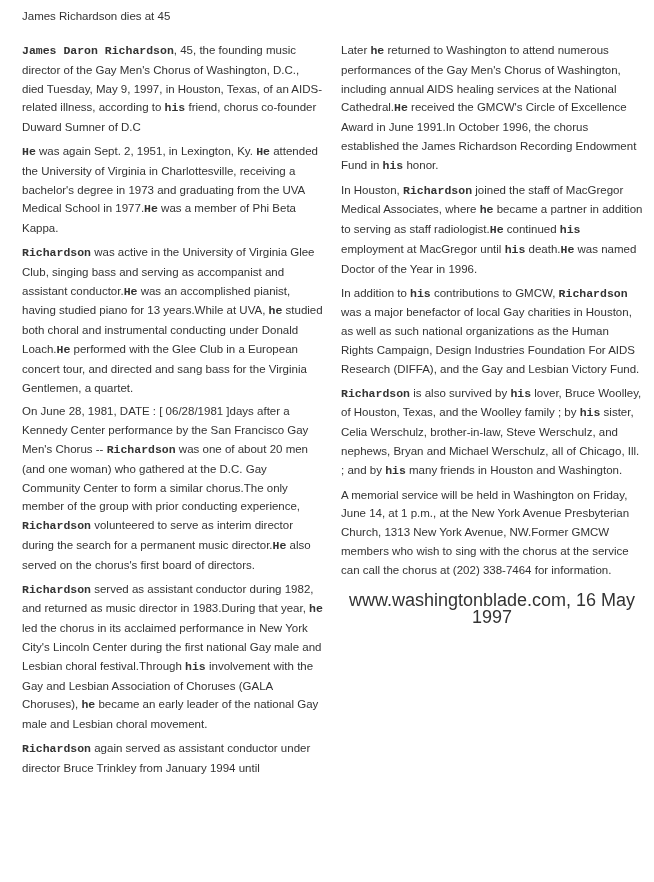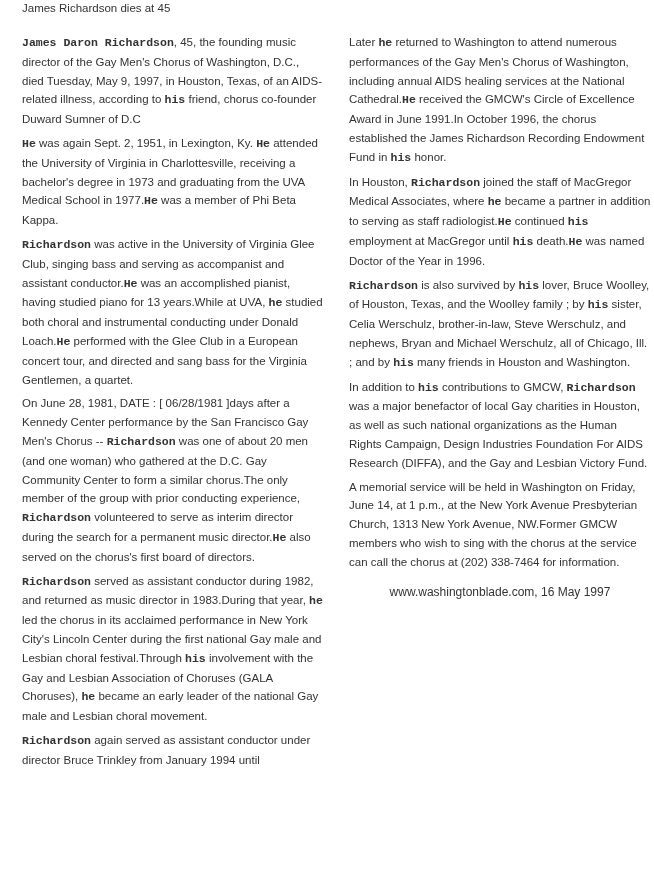--- a/index.html
+++ b/index.html
@@ -8,23 +8,23 @@
     background: #ffffff;
   }
   .page {
     position: relative;
     width: 654px;
     height: 882px;
     box-sizing: border-box;
     background: #ffffff;
     font-family: "Liberation Sans", sans-serif;
     color: #333333;
-    padding: 0 11px 0 22px;
+    padding: 8px 11px 0 22px;
     display: flex;
-    gap: 26px;
+    gap: 18px;
     overflow: hidden;
   }
   .col {
     box-sizing: border-box;
   }
   .col-left {
     width: 301px;
     flex: 0 0 301px;
   }
   .col-right {
@@ -43,21 +43,21 @@
     margin: 0 0 5px 0;
     font-size: 11.5px;
     line-height: 18.8px;
     font-weight: normal;
   }
   p.para b {
     font-weight: bold;
     font-family: Liberation Mono, monospace;
   }
   .attribution {
-    font-size: 12px;
+    font-size: 18px;
     line-height: 17px;
     text-align: center;
     margin-top: 12px;
     color: #333333;
   }
 </style>
 </head>
 <body>
 
 <div class="page">
@@ -69,19 +69,19 @@
         <p class="para"><b>Richardson</b><span> was active in the University of Virginia Glee Club, singing bass and serving as accompanist and assistant conductor.</span><b>He</b><span> was an accomplished pianist, having studied piano for 13 years.While at UVA, </span><b>he</b><span> studied both choral and instrumental conducting under Donald Loach.</span><b>He</b><span> performed with the Glee Club in a European concert tour, and directed and sang bass for the Virginia Gentlemen, a quartet.</span></p>
         <p class="para"><span>On June 28, 1981, DATE : [ 06/28/1981 ]days after a Kennedy Center performance by the San Francisco Gay Men's Chorus -- </span><b>Richardson</b><span> was one of about 20 men (and one woman) who gathered at the D.C. Gay Community Center to form a similar chorus.The only member of the group with prior conducting experience, </span><b>Richardson</b><span> volunteered to serve as interim director during the search for a permanent music director.</span><b>He</b><span> also served on the chorus's first board of directors.</span></p>
         <p class="para"><b>Richardson</b><span> served as assistant conductor during 1982, and returned as music director in 1983.During that year, </span><b>he</b><span> led the chorus in its acclaimed performance in New York City's Lincoln Center during the first national Gay male and Lesbian choral festival.Through </span><b>his</b><span> involvement with the Gay and Lesbian Association of Choruses (GALA Choruses), </span><b>he</b><span> became an early leader of the national Gay male and Lesbian choral movement.</span></p>
         <p class="para"><b>Richardson</b><span> again served as assistant conductor under director Bruce Trinkley from January 1994 until </span></p>
       </div>
   </div>
   <div class="col col-right">
     <div>
         <p class="para"><span>Later </span><b>he</b><span> returned to Washington to attend numerous performances of the Gay Men's Chorus of Washington, including annual AIDS healing services at the National Cathedral.</span><b>He</b><span> received the GMCW's Circle of Excellence Award in June 1991.In October 1996, the chorus established the James Richardson Recording Endowment Fund in </span><b>his</b><span> honor.</span></p>
         <p class="para"><span>In Houston, </span><b>Richardson</b><span> joined the staff of MacGregor Medical Associates, where </span><b>he</b><span> became a partner in addition to serving as staff radiologist.</span><b>He</b><span> continued </span><b>his</b><span> employment at MacGregor until </span><b>his</b><span> death.</span><b>He</b><span> was named Doctor of the Year in 1996.</span></p>
+        <p class="para"><span>In addition to </span><b>his</b><span> contributions to GMCW, </span><b>Richardson</b><span> was a major benefactor of local Gay charities in Houston, as well as such national organizations as the Human Rights Campaign, Design Industries Foundation For AIDS Research (DIFFA), and the Gay and Lesbian Victory Fund.</span></p>
         <p class="para"><b>Richardson</b><span> is also survived by </span><b>his</b><span> lover, Bruce Woolley, of Houston, Texas, and the Woolley family ; by </span><b>his</b><span> sister, Celia Werschulz, brother-in-law, Steve Werschulz, and nephews, Bryan and Michael Werschulz, all of Chicago, Ill. ; and by </span><b>his</b><span> many friends in Houston and Washington.</span></p>
-        <p class="para"><span>In addition to </span><b>his</b><span> contributions to GMCW, </span><b>Richardson</b><span> was a major benefactor of local Gay charities in Houston, as well as such national organizations as the Human Rights Campaign, Design Industries Foundation For AIDS Research (DIFFA), and the Gay and Lesbian Victory Fund.</span></p>
         <p class="para"><span>A memorial service will be held in Washington on Friday, June 14, at 1 p.m., at the New York Avenue Presbyterian Church, 1313 New York Avenue, NW.Former GMCW members who wish to sing with the chorus at the service can call the chorus at (202) 338-7464 for information.</span></p>
       </div>
     <div class="attribution">www.washingtonblade.com, 16 May 1997</div>
   </div>
 </div>
 
 </body></html>

